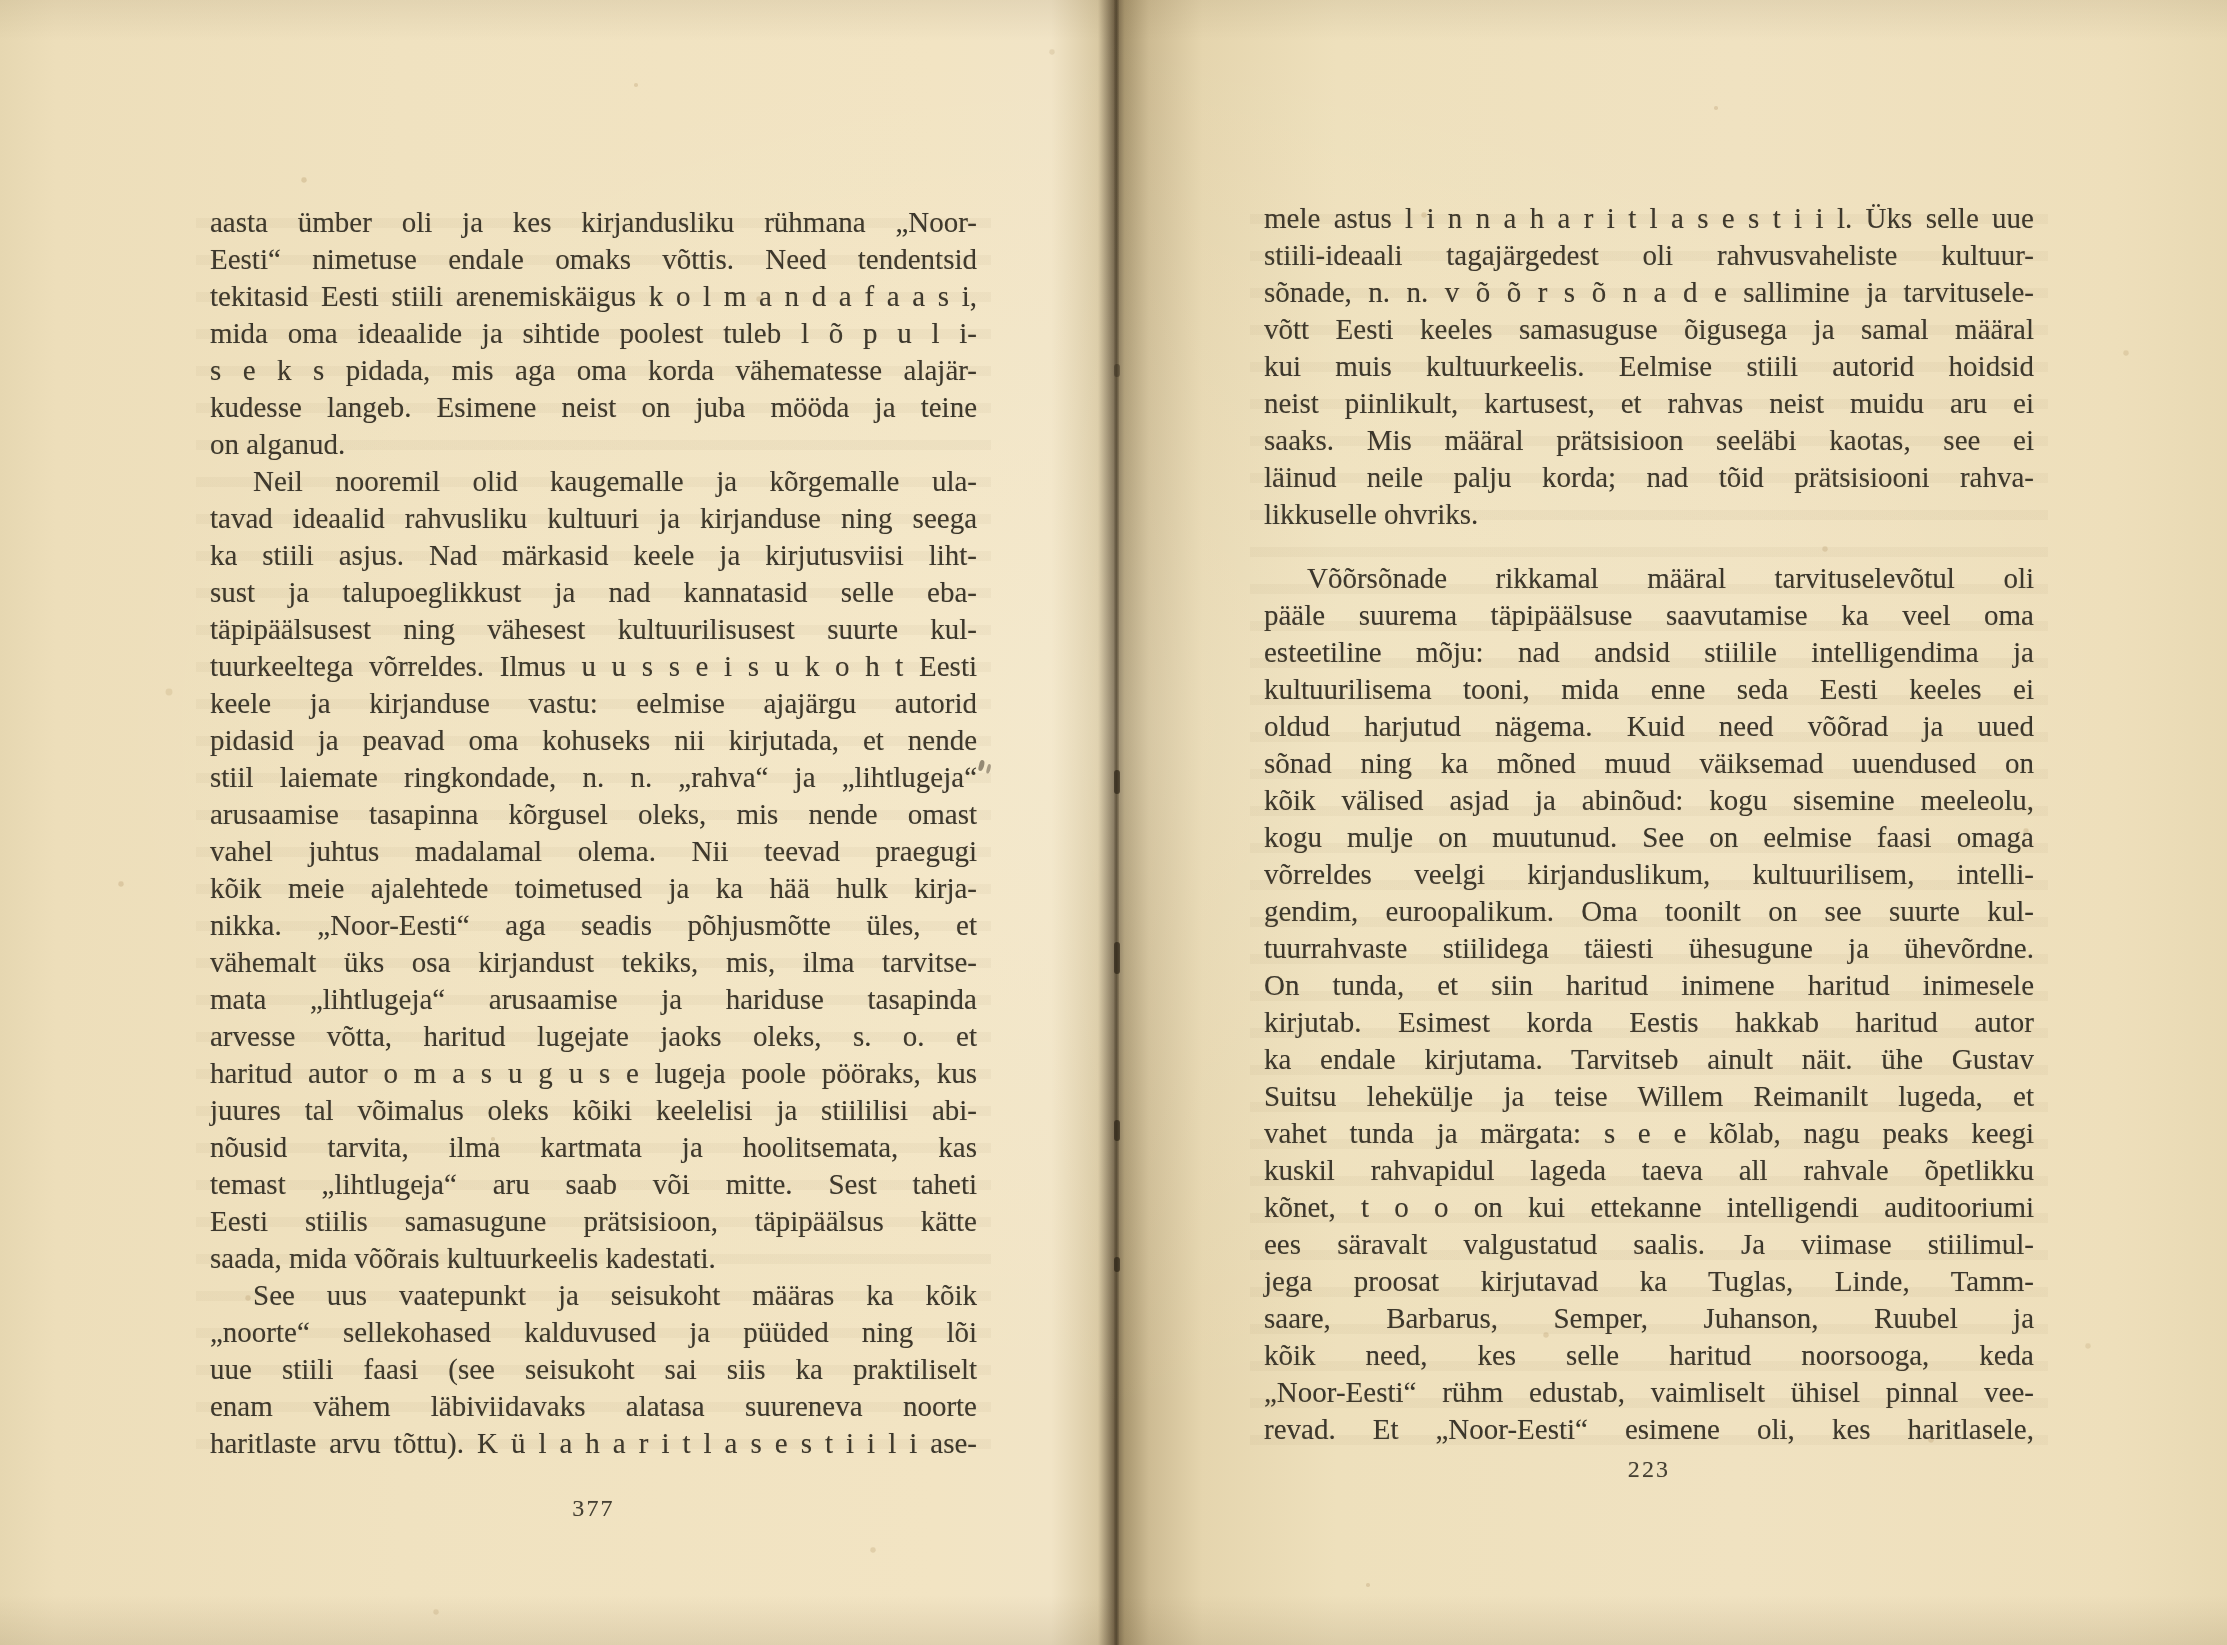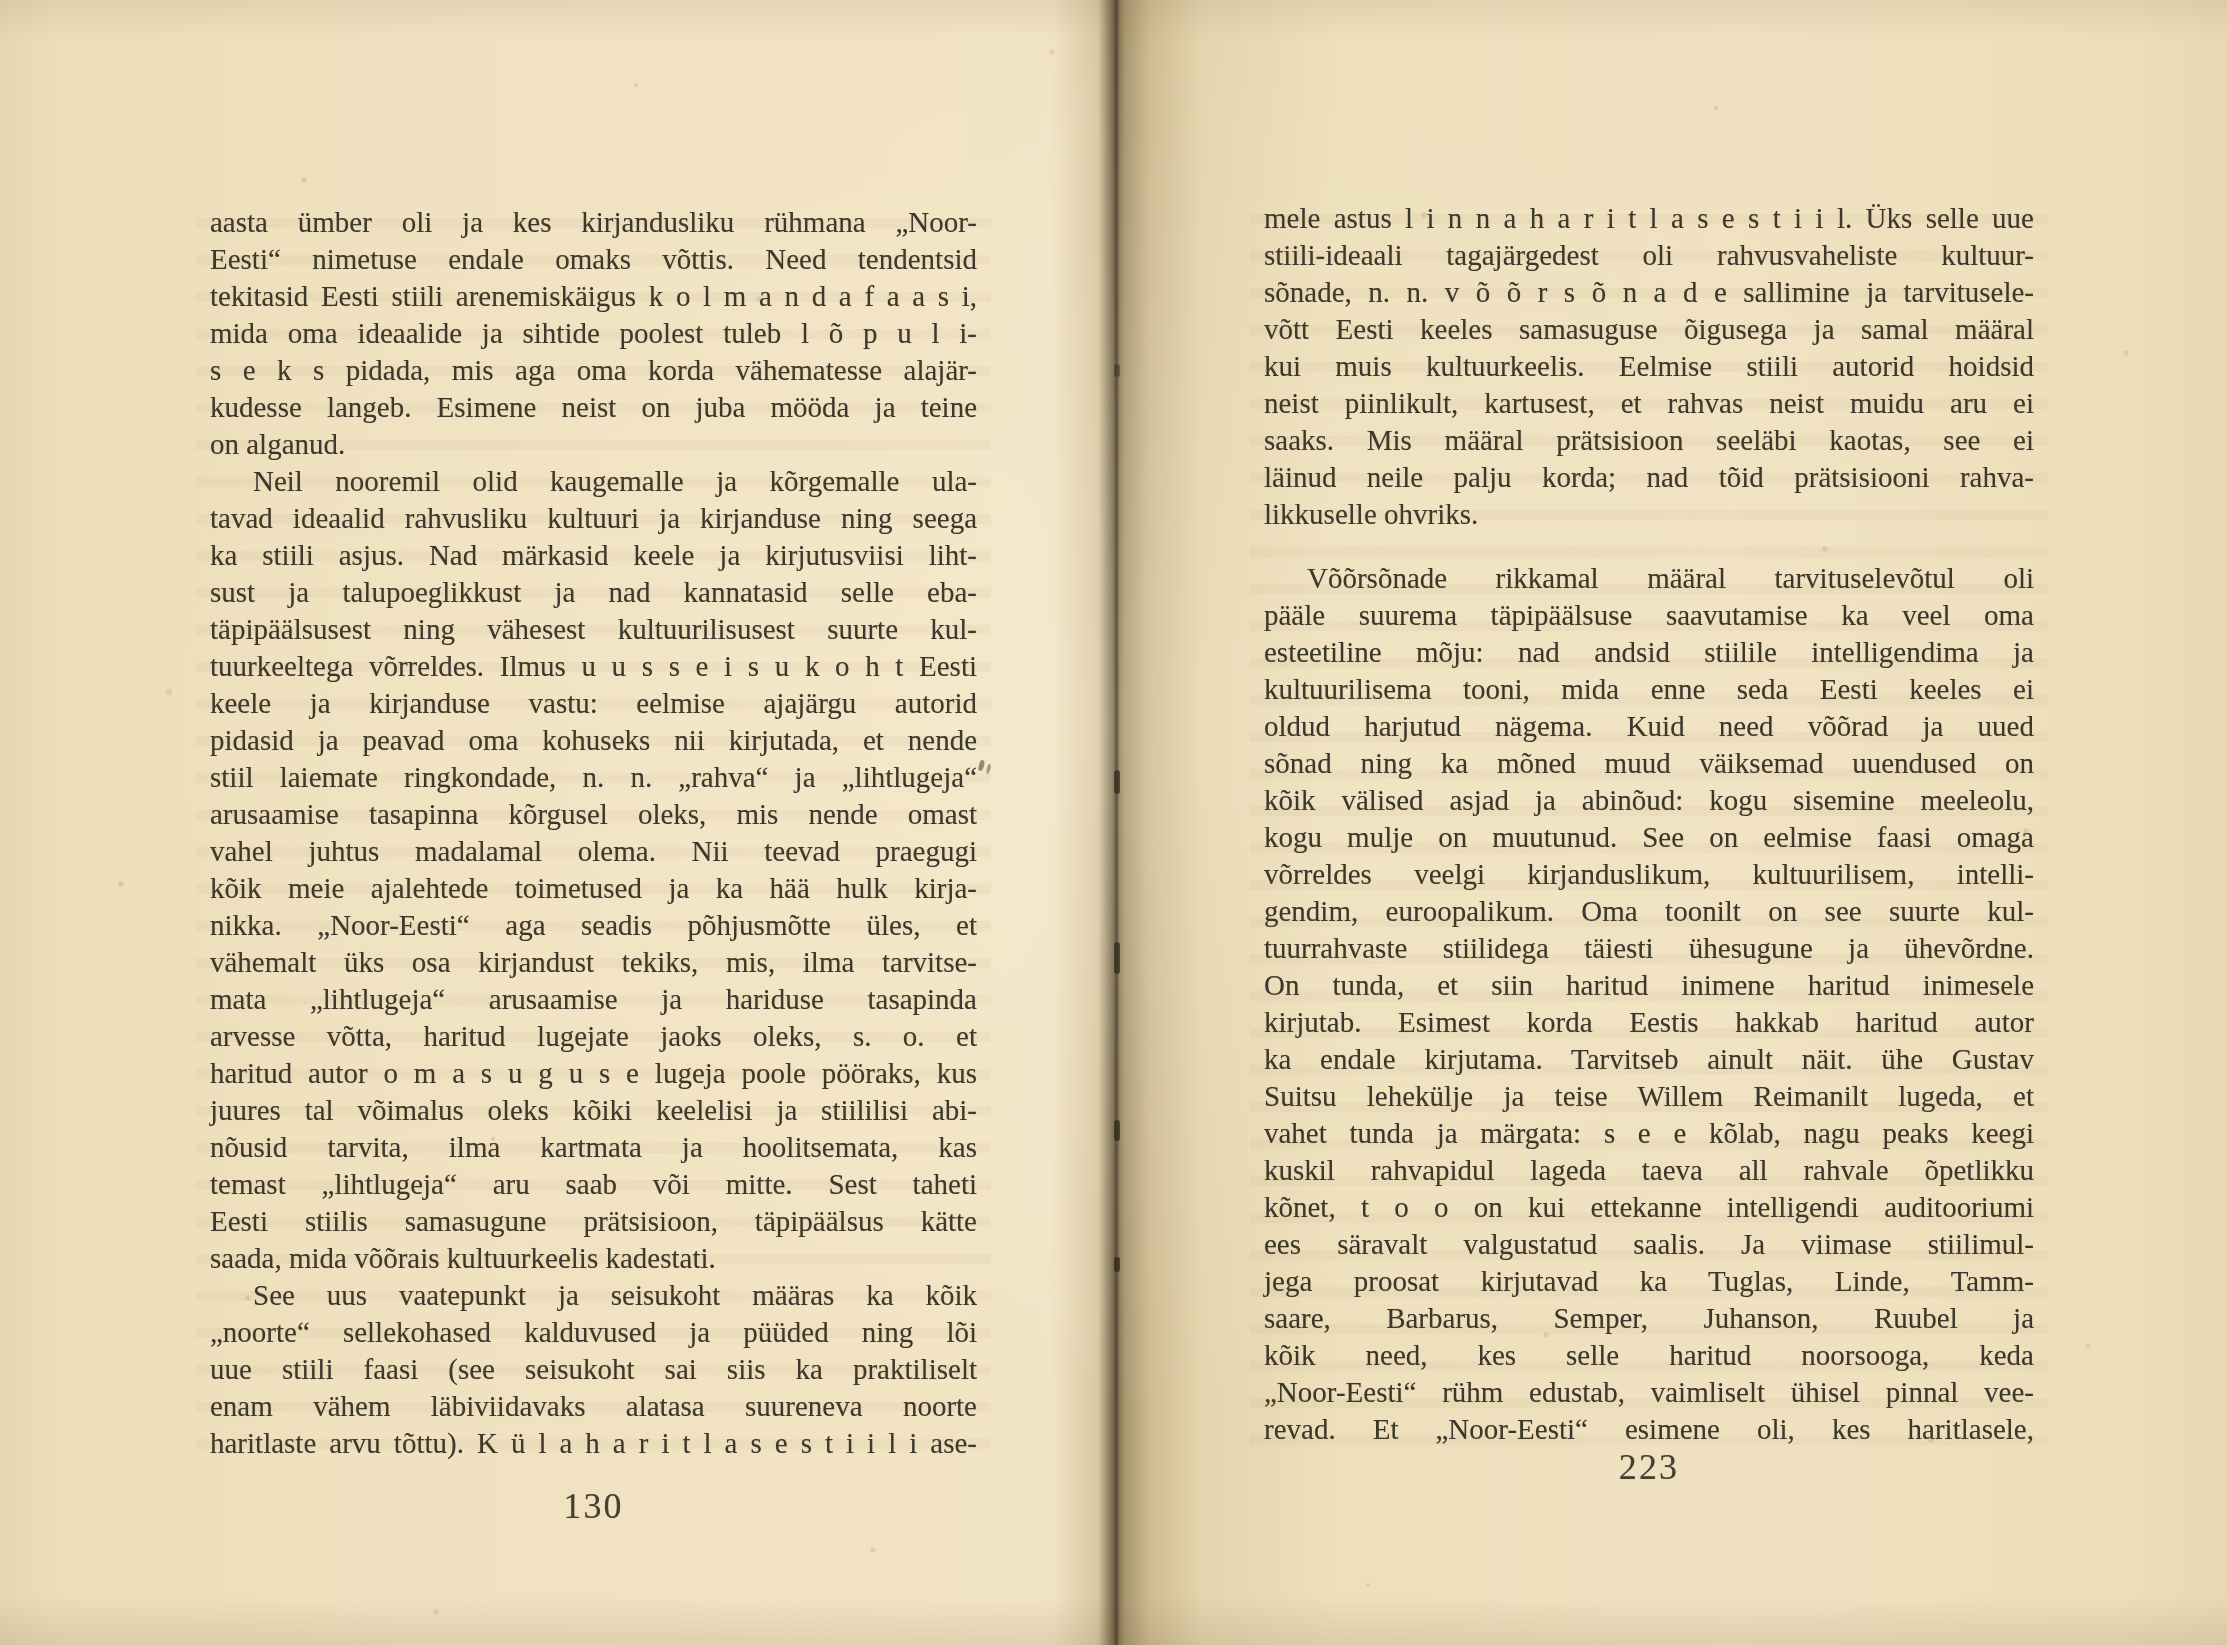--- a/index.html
+++ b/index.html
@@ -86,24 +86,25 @@
   #left-text .line  { height: 37px; line-height: 37px; }
   #right-text .line { height: 37px; line-height: 37px; }
 
   .line.end { text-align-last: left; }
   .line.indent { padding-left: 43px; }
   .line.gap { margin-top: 27px; }
 
   .pagenum {
     position: absolute;
     color: #454033;
-    font-size: 36px;
+    font-size: 24px;
     letter-spacing: 2.1px;
     text-align: center;
     text-shadow: 0 0 0.7px rgba(62,56,44,0.35);
+    margin-top: 10px;
   }
 
   #left-num  { left: 210px;  width: 767px; top: 1485px; }
   #right-num { left: 1264px; width: 770px; top: 1446px; }
 
   
   .crease {
     position: absolute;
     left: 1114px;
     top: 0;
@@ -206,21 +207,21 @@
         <div class="line">nõusid tarvita, ilma kartmata ja hoolitsemata, kas</div>
         <div class="line">temast „lihtlugeja“ aru saab või mitte. Sest taheti</div>
         <div class="line">Eesti stiilis samasugune prätsisioon, täpipäälsus kätte</div>
         <div class="line end">saada, mida võõrais kultuurkeelis kadestati.</div>
         <div class="line indent">See uus vaatepunkt ja seisukoht määras ka kõik</div>
         <div class="line">„noorte“ sellekohased kalduvused ja püüded ning lõi</div>
         <div class="line">uue stiili faasi (see seisukoht sai siis ka praktiliselt</div>
         <div class="line">enam vähem läbiviidavaks alatasa suureneva noorte</div>
         <div class="line">haritlaste arvu tõttu). K ü l a h a r i t l a s e s t i i l i ase-</div>
       </div>
-    <div id="left-num" class="pagenum">130</div>
+    <div id="left-num" class="pagenum">377</div>
   </div>
 
   <div>
     <div id="right-text" class="textblock">
         <div class="line">mele astus l i n n a h a r i t l a s e s t i i l. Üks selle uue</div>
         <div class="line">stiili-ideaali tagajärgedest oli rahvusvaheliste kultuur-</div>
         <div class="line">sõnade, n. n. v õ õ r s õ n a d e sallimine ja tarvitusele-</div>
         <div class="line">võtt Eesti keeles samasuguse õigusega ja samal määral</div>
         <div class="line">kui muis kultuurkeelis. Eelmise stiili autorid hoidsid</div>
         <div class="line">neist piinlikult, kartusest, et rahvas neist muidu aru ei</div>

